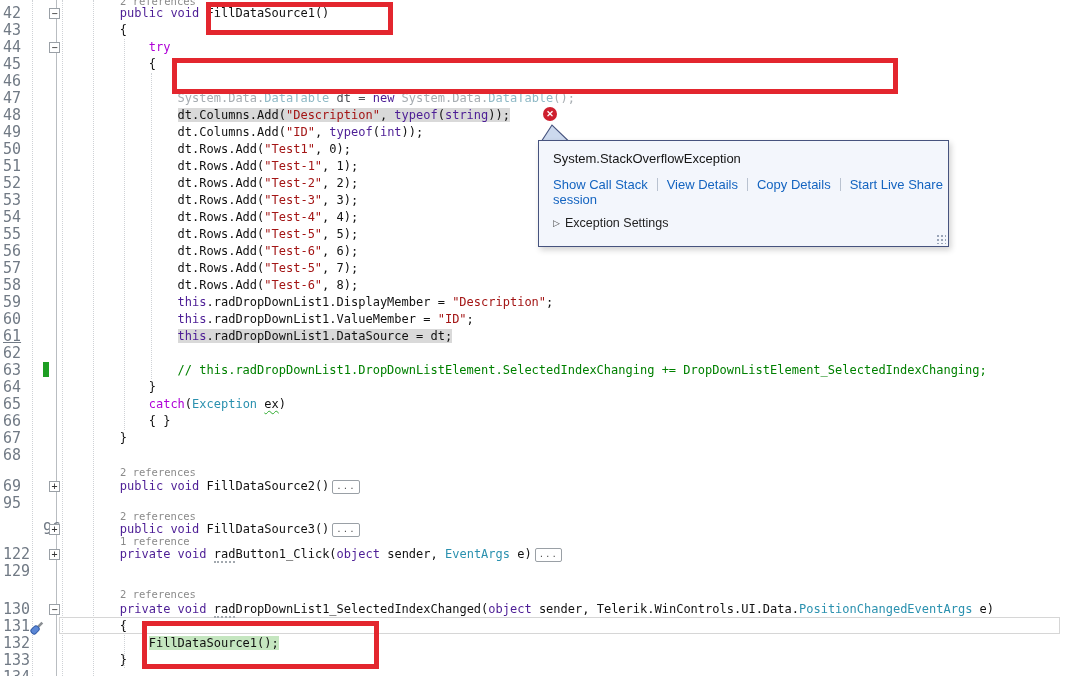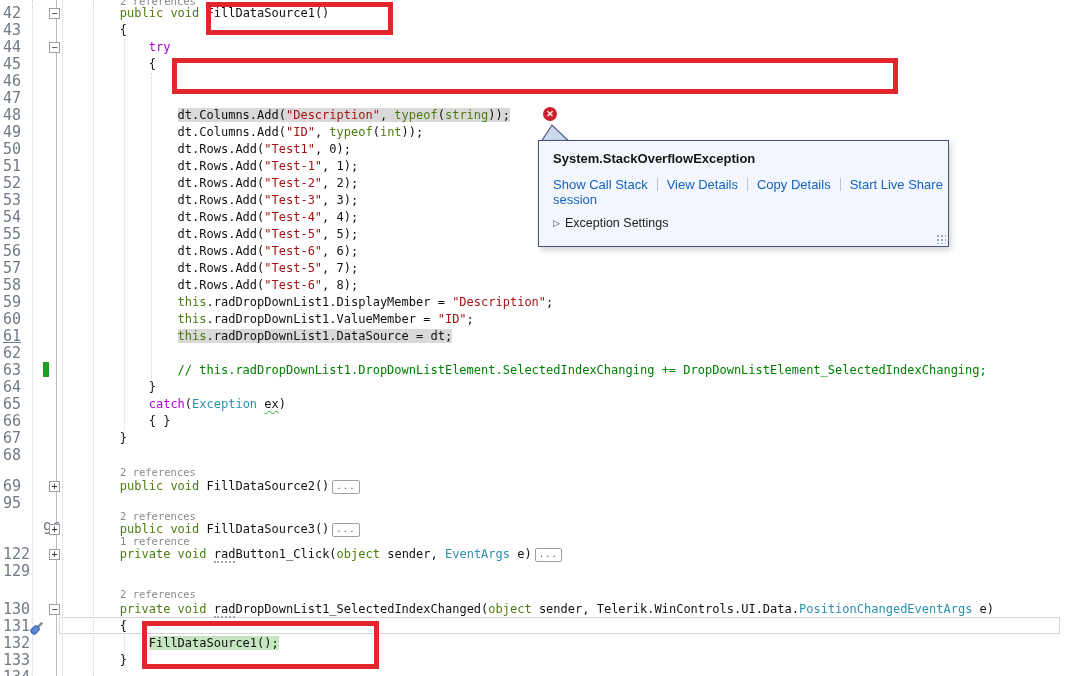--- a/index.html
+++ b/index.html
@@ -9,21 +9,21 @@
   .vguide{position:absolute;width:0;border-left:1px dotted #cfd2d6;}
   .foldline{position:absolute;left:56px;top:0;width:0;height:676px;border-left:1px solid #b9bdc1;}
   .lnum{position:absolute;left:3px;height:17px;line-height:17px;font-size:15px;color:#717a85;}
   .fold{position:absolute;left:49px;width:11px;height:11px;border:1px solid #9aa0a6;background:#fff;
         font-size:10px;line-height:10px;text-align:center;color:#333;box-sizing:border-box;}
   .changebar{position:absolute;left:43px;top:362px;width:6px;height:15px;background:#1d9e22;}
   
   #code-layer{position:absolute;left:0;top:0;width:100%;height:100%;}
   .crow{position:absolute;left:62px;height:17px;line-height:17px;font-size:12px;white-space:pre;color:#111;}
   .lens{position:absolute;height:14px;line-height:14px;font-size:10.5px;color:#8a8a8a;}
-  .kw{color:#4d7c0f}.ctl{color:#af00d7}.str{color:#a31515}.cmt{color:#008000}.typ{color:#2b91af}
+  .kw{color:#4c1d95}.ctl{color:#af00d7}.str{color:#a31515}.cmt{color:#008000}.typ{color:#2b91af}
   .pl{color:#111}.gray{color:#8d9399}
   .fns{color:#a6acb1}.fty{color:#8fb9c6}.fpl{color:#4d5156}
   .hl{background:#d9d9d9}
   .hlgreen{background:#c5e6c0}
   .sq{text-decoration:underline wavy #2eaa2e 1px;text-underline-offset:2px;}
   .dots{border-bottom:2px dotted #a2a8ae;}
   .badge{display:inline-block;border:1px solid #9aa0a6;border-radius:2px;background:#fff;color:#555;
          font-size:9px;line-height:8px;padding:1px 3px 3px;margin-left:3px;vertical-align:1px;letter-spacing:1px;}
   .caretline{position:absolute;left:59px;top:617px;width:1001px;height:17px;border:1px solid #d6d6d6;box-sizing:border-box;}
   
@@ -33,21 +33,21 @@
            color:#fff;font-size:9px;font-weight:bold;line-height:14px;text-align:center;
            font-family:"Liberation Sans",sans-serif;}
   .tail{position:absolute;left:541px;top:124px;}
   .popup{position:absolute;left:538px;top:140px;width:411px;height:107px;background:#f3f6fc;
          border:1px solid #46537e;box-sizing:border-box;box-shadow:2px 3px 6px rgba(0,0,0,.18);
          font-family:"Liberation Sans",sans-serif;}
   .popup-title{height:26px;background:#ccd9ee;line-height:26px;padding-left:14px;font-size:12.5px;color:#1b2945;position:relative;}
   .ptool{position:absolute;top:5px;width:16px;height:16px;cursor:pointer;}
   .pin{right:34px;}
   .pclose{right:10px;}
-  .pex{margin:10px 0 0 14px;font-size:13px;font-weight:bold;color:#151515;}
+  .pex{margin:10px 0 0 14px;font-size:13px;font-weight:normal;color:#151515;}
   .plinks{margin:11px 0 0 14px;font-size:13px;color:#1464c0;}
   .plink{cursor:pointer;}
   .lsep{display:inline-block;width:1px;height:13px;background:#b9c2d0;margin:0 9px;vertical-align:-2px;}
   .psettings{margin:9px 0 0 14px;font-size:12.5px;color:#222;}
   .tri{display:inline-block;font-size:9px;color:#444;margin-right:5px;vertical-align:1px;}
   .grip{position:absolute;right:2px;bottom:2px;width:10px;height:10px;
         background-image:radial-gradient(#9aa5b8 1px,transparent 1.2px);background-size:4px 4px;}
   .quickfix{position:absolute;left:29px;top:620px;width:16px;height:16px;}
 </style>
 </head>
@@ -104,20 +104,21 @@
       <div class="lnum" style="top: 618px;">131</div>
       <div class="lnum" style="top: 635px;">132</div>
       <div class="lnum" style="top: 652px;">133</div>
       <div class="lnum" style="top: 669px;">134</div>
     </div>
   <div id="code-layer">
       <div class="crow" style="top: 5px;"><span class="pl">        </span><span class="kw">public</span><span class="pl"> </span><span class="kw">void</span><span class="pl"> FillDataSource1()</span></div>
       <div class="crow" style="top: 22px;"><span class="pl">        {</span></div>
       <div class="crow" style="top: 39px;"><span class="pl">            </span><span class="ctl">try</span></div>
       <div class="crow" style="top: 56px;"><span class="pl">            {</span></div>
+      <div class="crow" style="top: 90px;"><span class="pl">                </span><span class="fns">System.Data.</span><span class="fty">DataTable</span><span class="fpl"> dt = </span><span class="kw">new</span><span class="fns"> System.Data.</span><span class="fty">DataTable</span><span class="fns">();</span></div>
       <div class="crow" style="top: 107px;"><span class="pl">                </span><span class="pl hl">dt.Columns.Add(</span><span class="str hl">"Description"</span><span class="pl hl">, </span><span class="kw hl">typeof</span><span class="pl hl">(</span><span class="kw hl">string</span><span class="pl hl">));</span></div>
       <div class="crow" style="top: 124px;"><span class="pl">                dt.Columns.Add(</span><span class="str">"ID"</span><span class="pl">, </span><span class="kw">typeof</span><span class="pl">(</span><span class="kw">int</span><span class="pl">));</span></div>
       <div class="crow" style="top: 141px;"><span class="pl">                dt.Rows.Add(</span><span class="str">"Test1"</span><span class="pl">, 0);</span></div>
       <div class="crow" style="top: 158px;"><span class="pl">                dt.Rows.Add(</span><span class="str">"Test-1"</span><span class="pl">, 1);</span></div>
       <div class="crow" style="top: 175px;"><span class="pl">                dt.Rows.Add(</span><span class="str">"Test-2"</span><span class="pl">, 2);</span></div>
       <div class="crow" style="top: 192px;"><span class="pl">                dt.Rows.Add(</span><span class="str">"Test-3"</span><span class="pl">, 3);</span></div>
       <div class="crow" style="top: 209px;"><span class="pl">                dt.Rows.Add(</span><span class="str">"Test-4"</span><span class="pl">, 4);</span></div>
       <div class="crow" style="top: 226px;"><span class="pl">                dt.Rows.Add(</span><span class="str">"Test-5"</span><span class="pl">, 5);</span></div>
       <div class="crow" style="top: 243px;"><span class="pl">                dt.Rows.Add(</span><span class="str">"Test-6"</span><span class="pl">, 6);</span></div>
       <div class="crow" style="top: 260px;"><span class="pl">                dt.Rows.Add(</span><span class="str">"Test-5"</span><span class="pl">, 7);</span></div>

